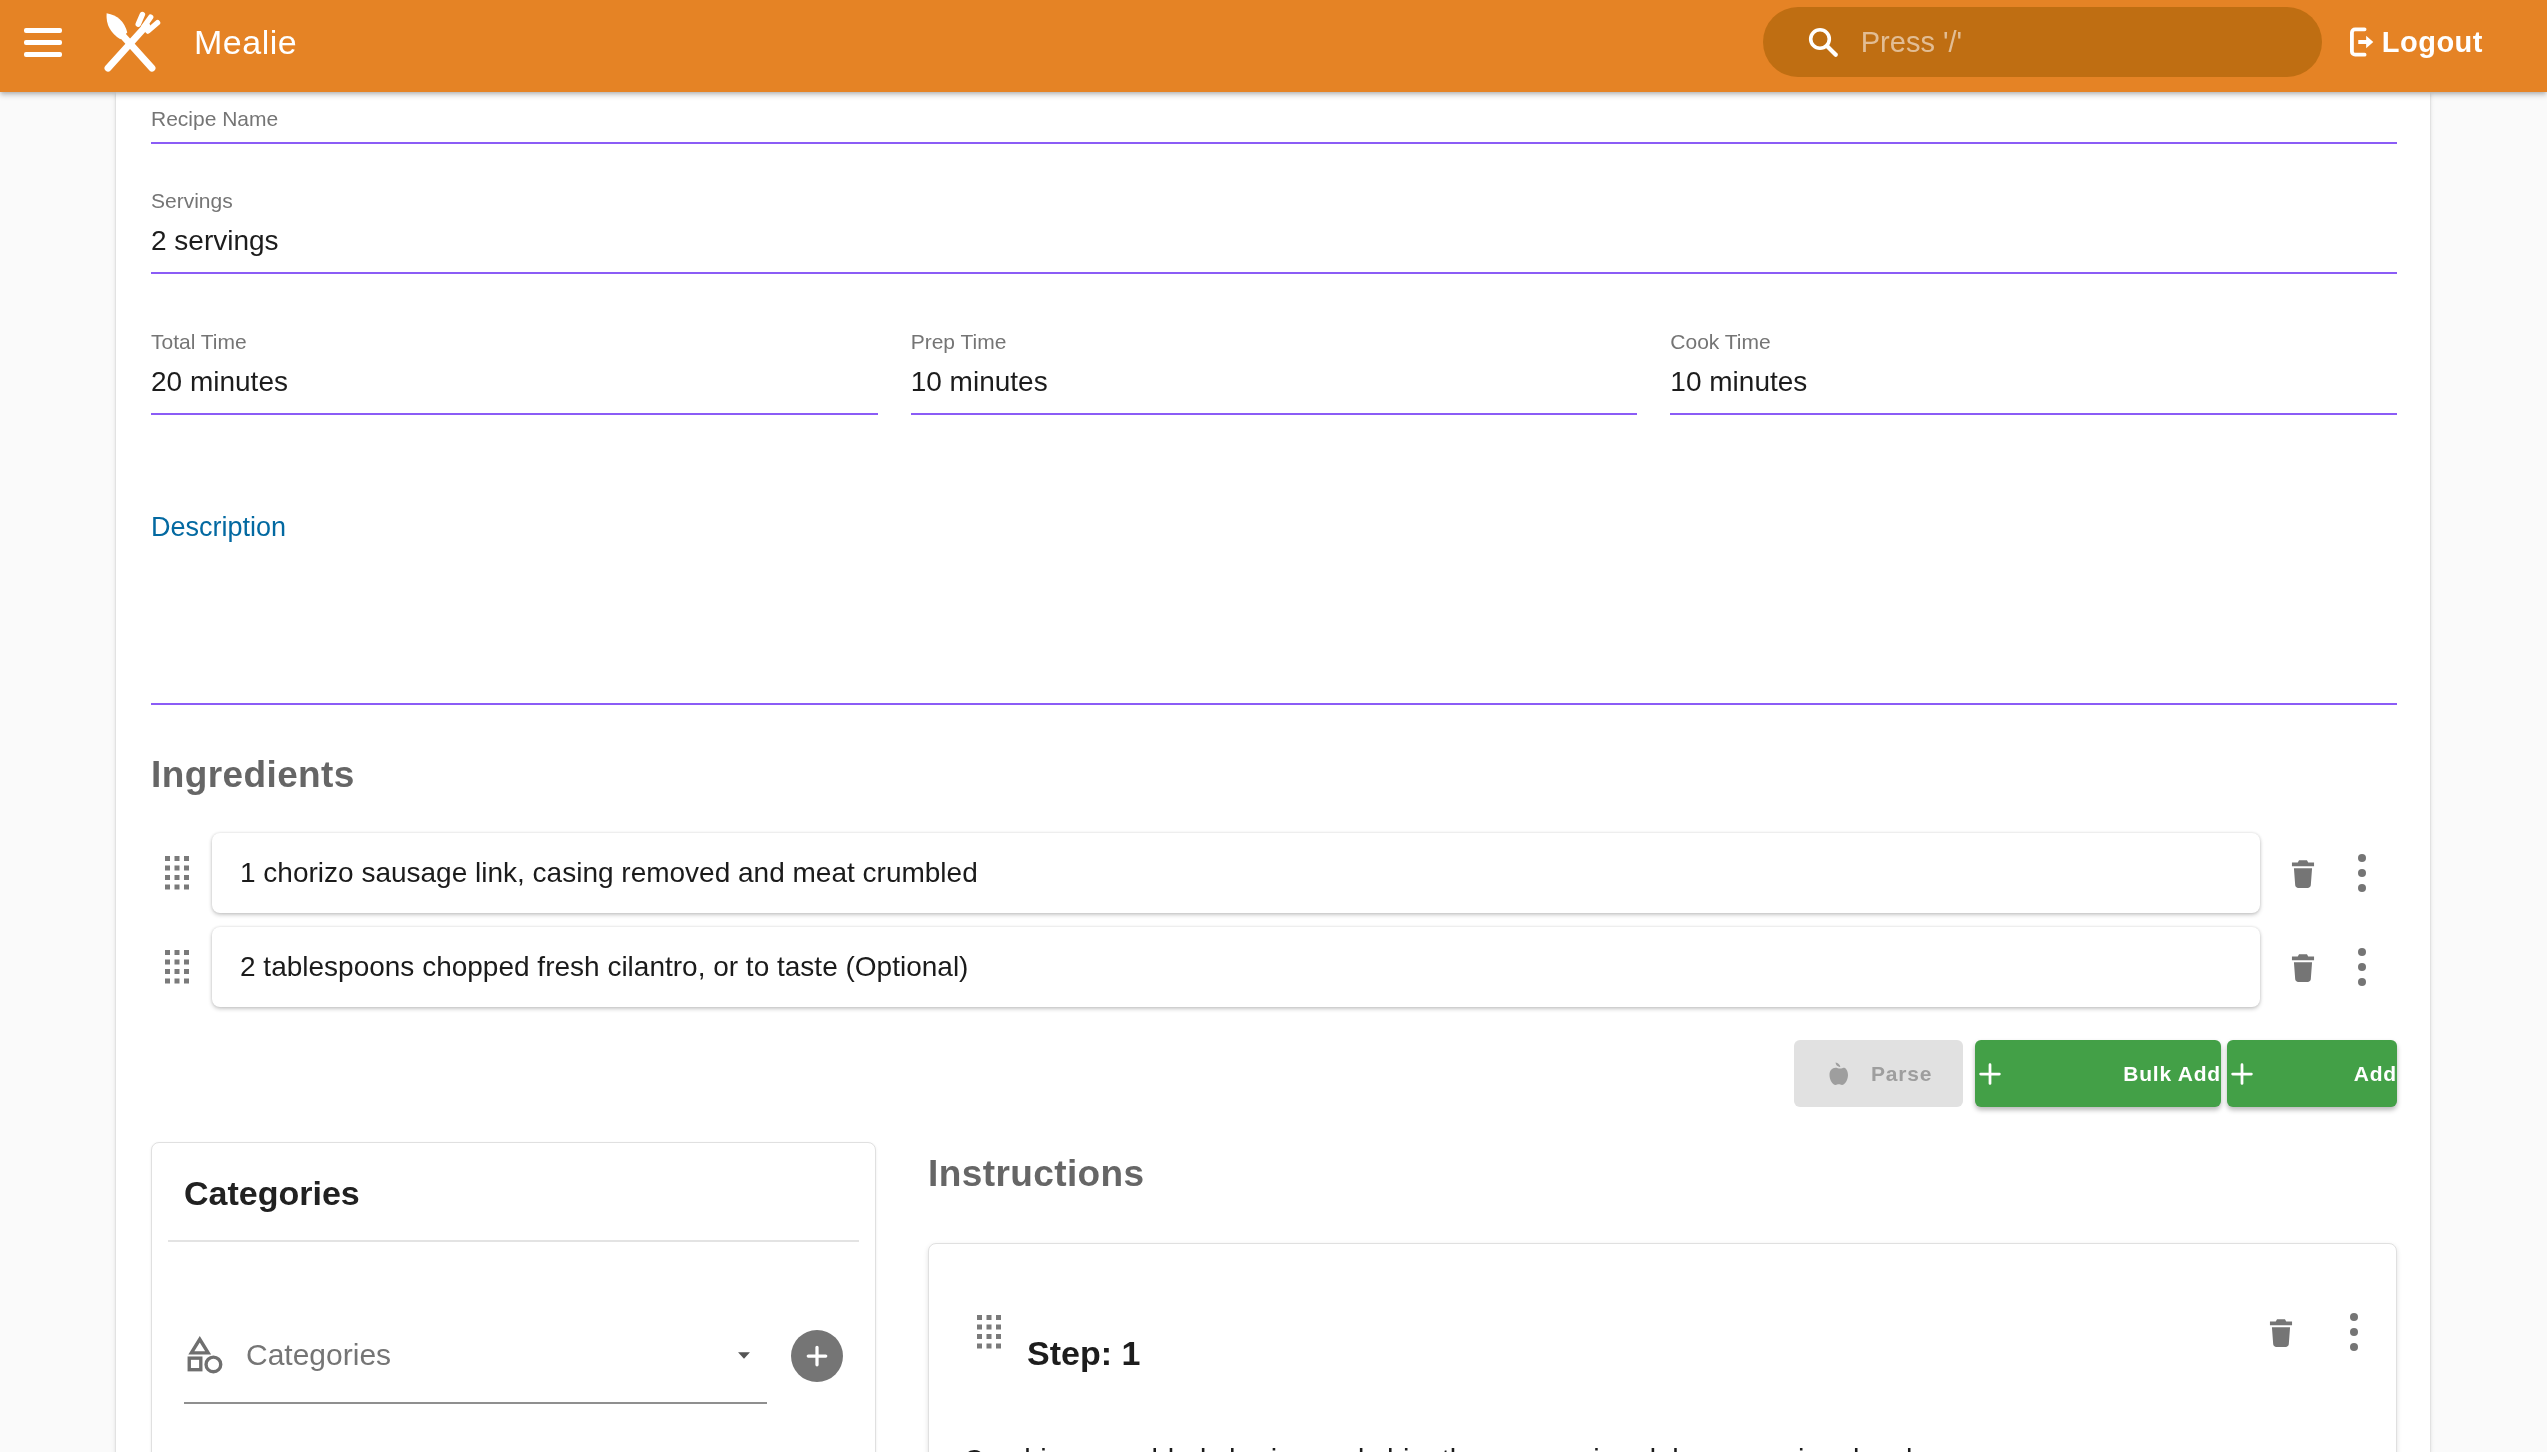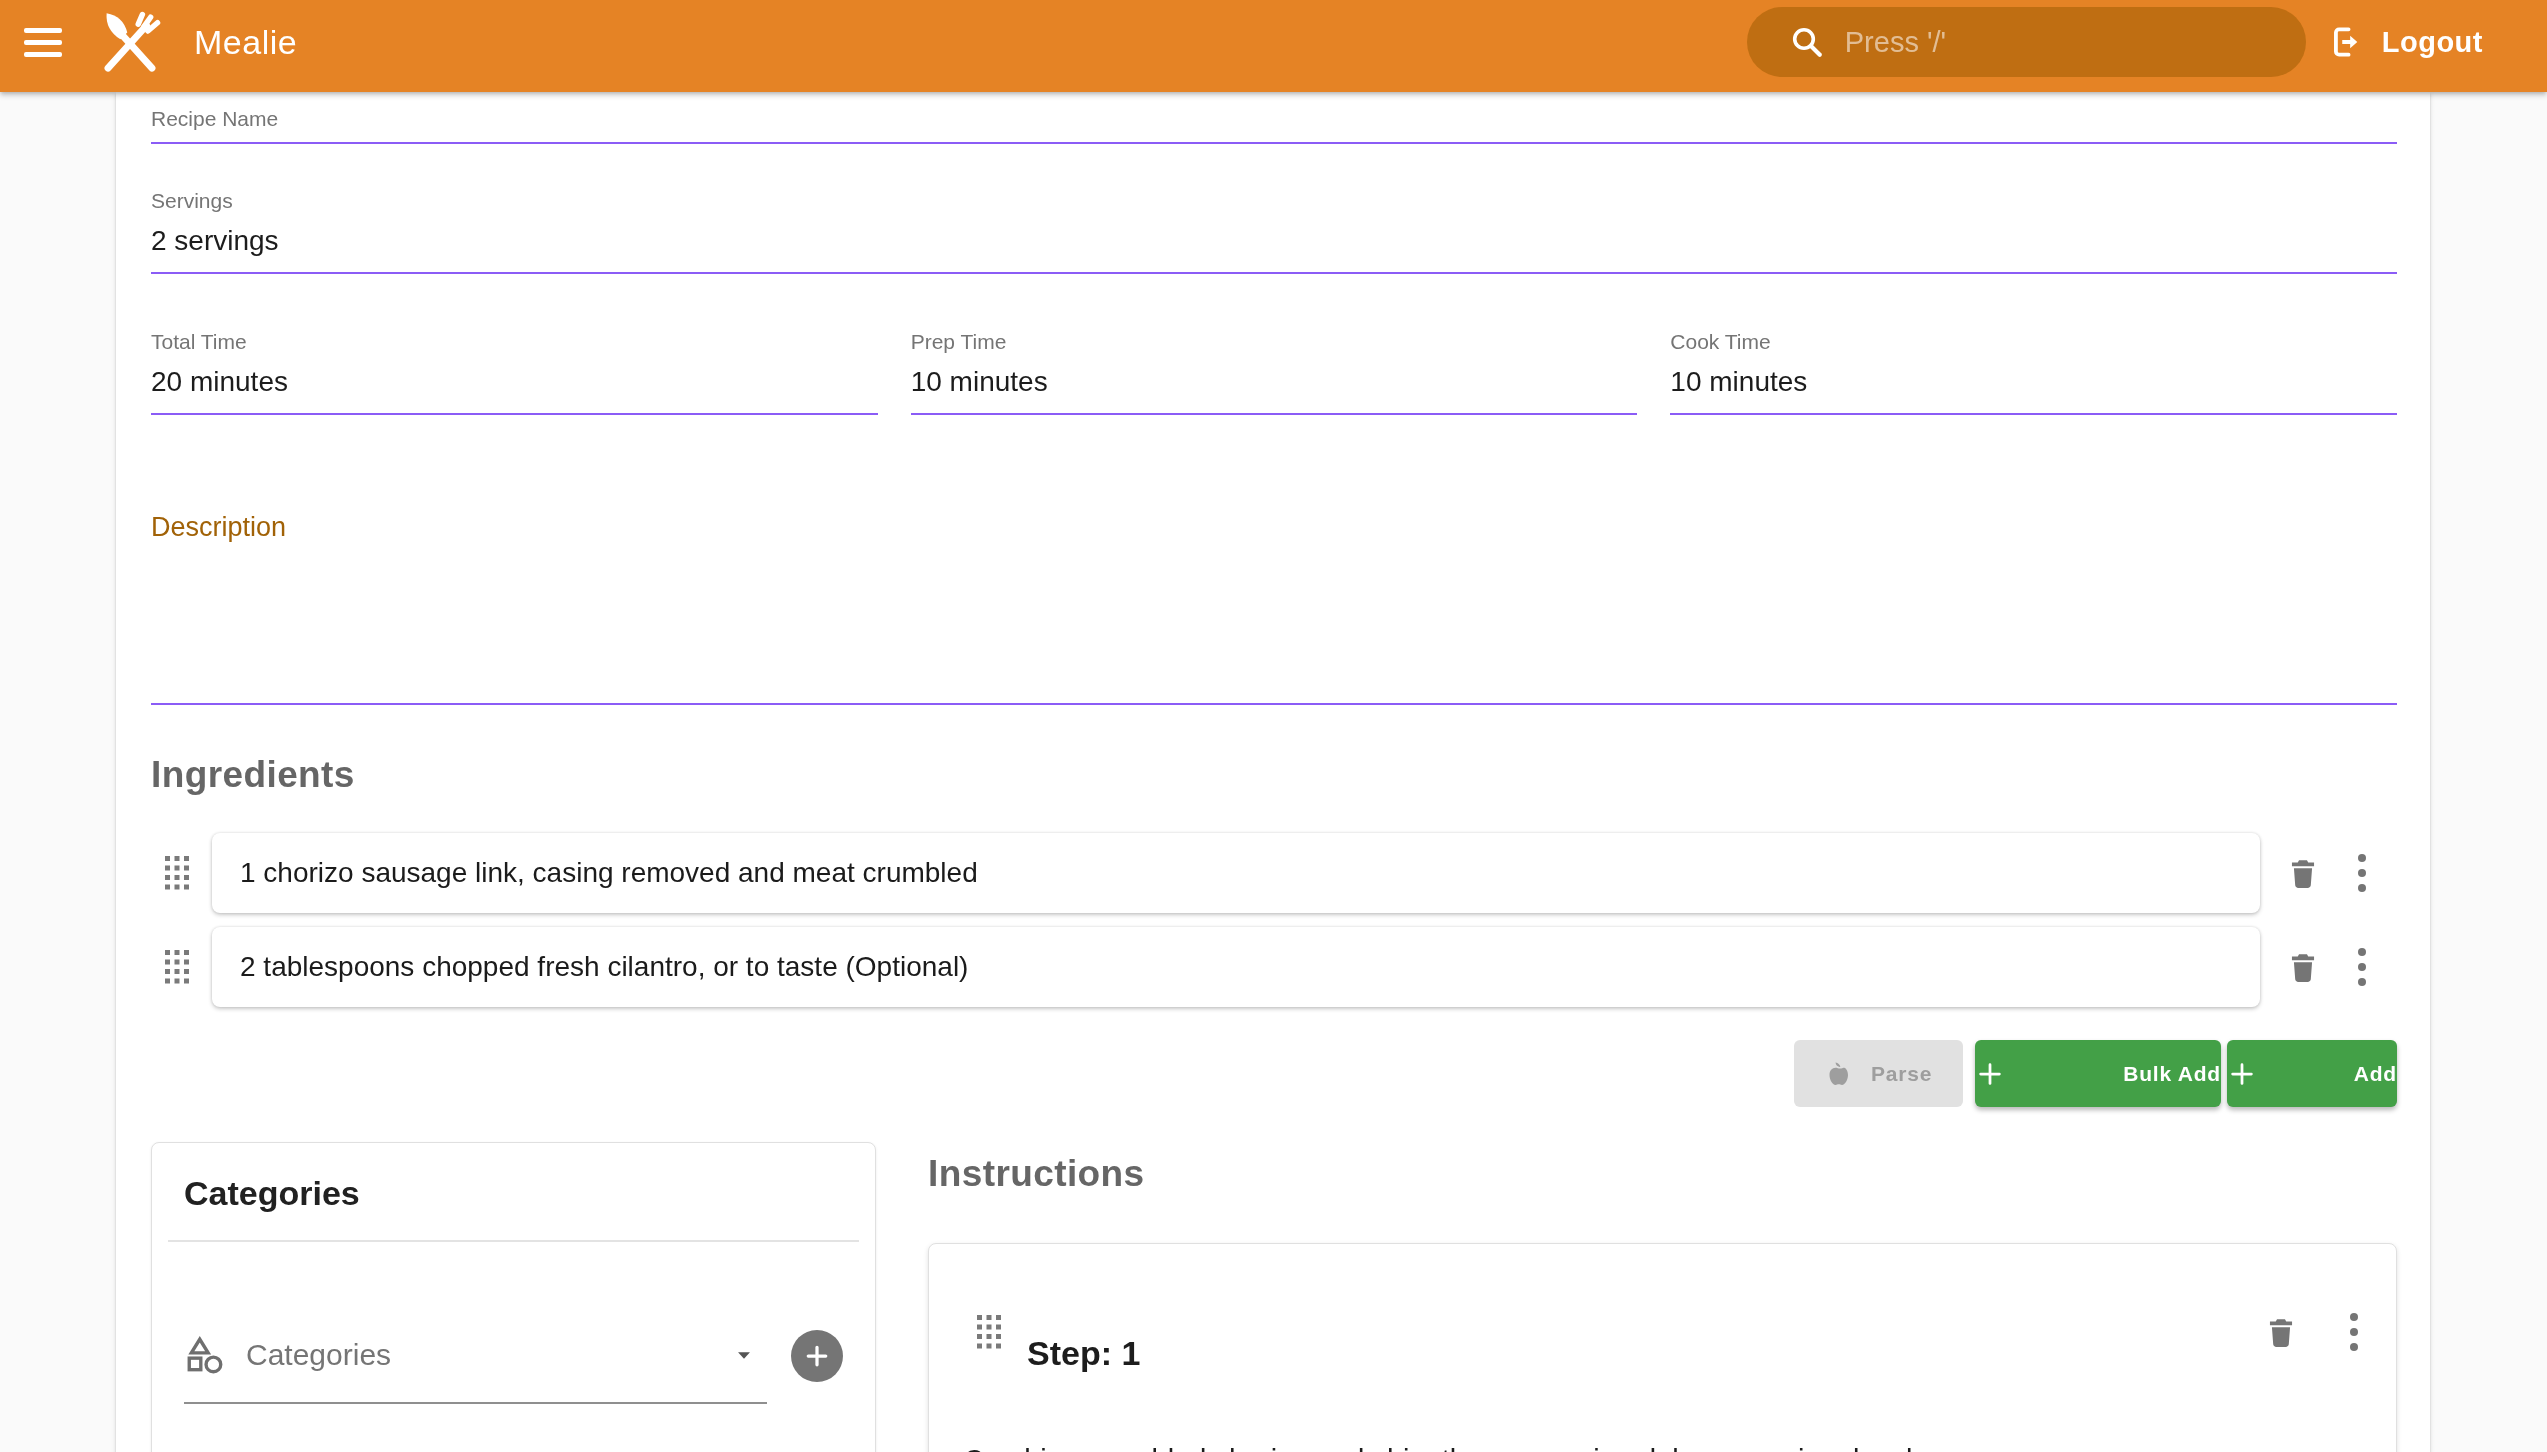--- a/index.html
+++ b/index.html
@@ -31,42 +31,42 @@
     margin-left:auto;width:559px;height:70px;border-radius:35px;
     background:var(--search-pill-bg);
     display:flex;align-items:center;padding:0 24px 0 42px;
   }
   .search-pill input{
     flex:1;margin-left:20px;border:none;outline:none;background:transparent;
     font-family:inherit;font-size:29px;color:#fff;min-width:0;
   }
   .search-pill input::placeholder{color:rgba(255,255,255,.55);}
   .logout-btn{
-    margin-left:22px;display:flex;align-items:center;gap:16px;
+    margin-left:22px;display:flex;align-items:center;
     background:none;border:none;cursor:pointer;
     font-family:inherit;font-size:29px;font-weight:700;color:#fff;letter-spacing:0.5px;
   }
   
   .sheet{
     width:2314px;margin-left:116px;min-height:1361px;background:#fff;
     box-shadow:0 3px 1px -2px rgba(0,0,0,.2),0 2px 2px 0 rgba(0,0,0,.14),0 1px 5px 0 rgba(0,0,0,.12);
     padding:6px 33px 0 35px;
   }
   .field{border-bottom:2px solid #8b5cf6;padding-bottom:10px;}
   .field-label{font-size:21px;color:#757575;line-height:26px;}
   .field input{
     display:block;width:100%;border:none;outline:none;background:transparent;
     font-family:inherit;font-size:28px;color:#1c1c1c;height:42px;margin-top:6px;
   }
   .f-recipe{padding-top:8px;}
   .f-servings{margin-top:44px;}
   .times-row{display:flex;gap:33px;margin-top:55px;}
   .time-col{flex:1;}
   .f-desc{margin-top:96px;}
-  .desc-label{font-size:27px;color:#a16207;line-height:33px;}
+  .desc-label{font-size:27px;color:#0369a1;line-height:33px;}
   .f-desc textarea{
     display:block;width:100%;height:149px;border:none;outline:none;background:transparent;
     font-family:inherit;font-size:28px;color:#1c1c1c;resize:none;
   }
   .section-heading{margin-top:48px;font-size:37px;font-weight:700;color:#666;letter-spacing:0.4px;line-height:44px;}
   
   .ing-row{display:flex;align-items:center;height:80px;margin-top:36px;}
   .ing-row.second{margin-top:14px;}
   .drag-handle{margin-left:14px;width:24px;display:flex;align-items:center;justify-content:center;cursor:grab;}
   .ing-card{

